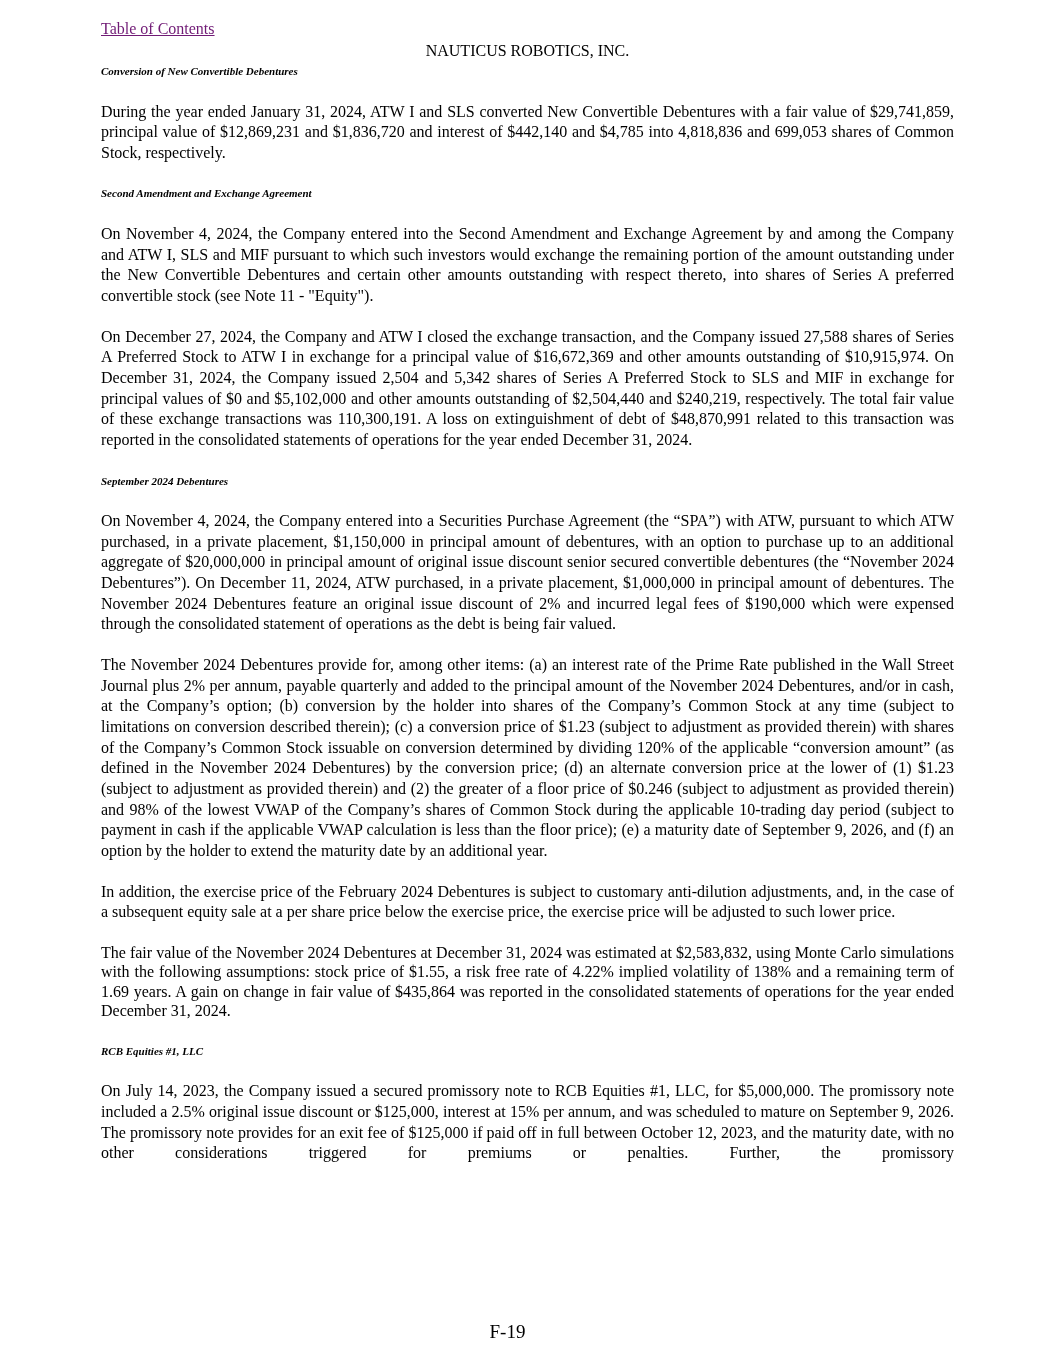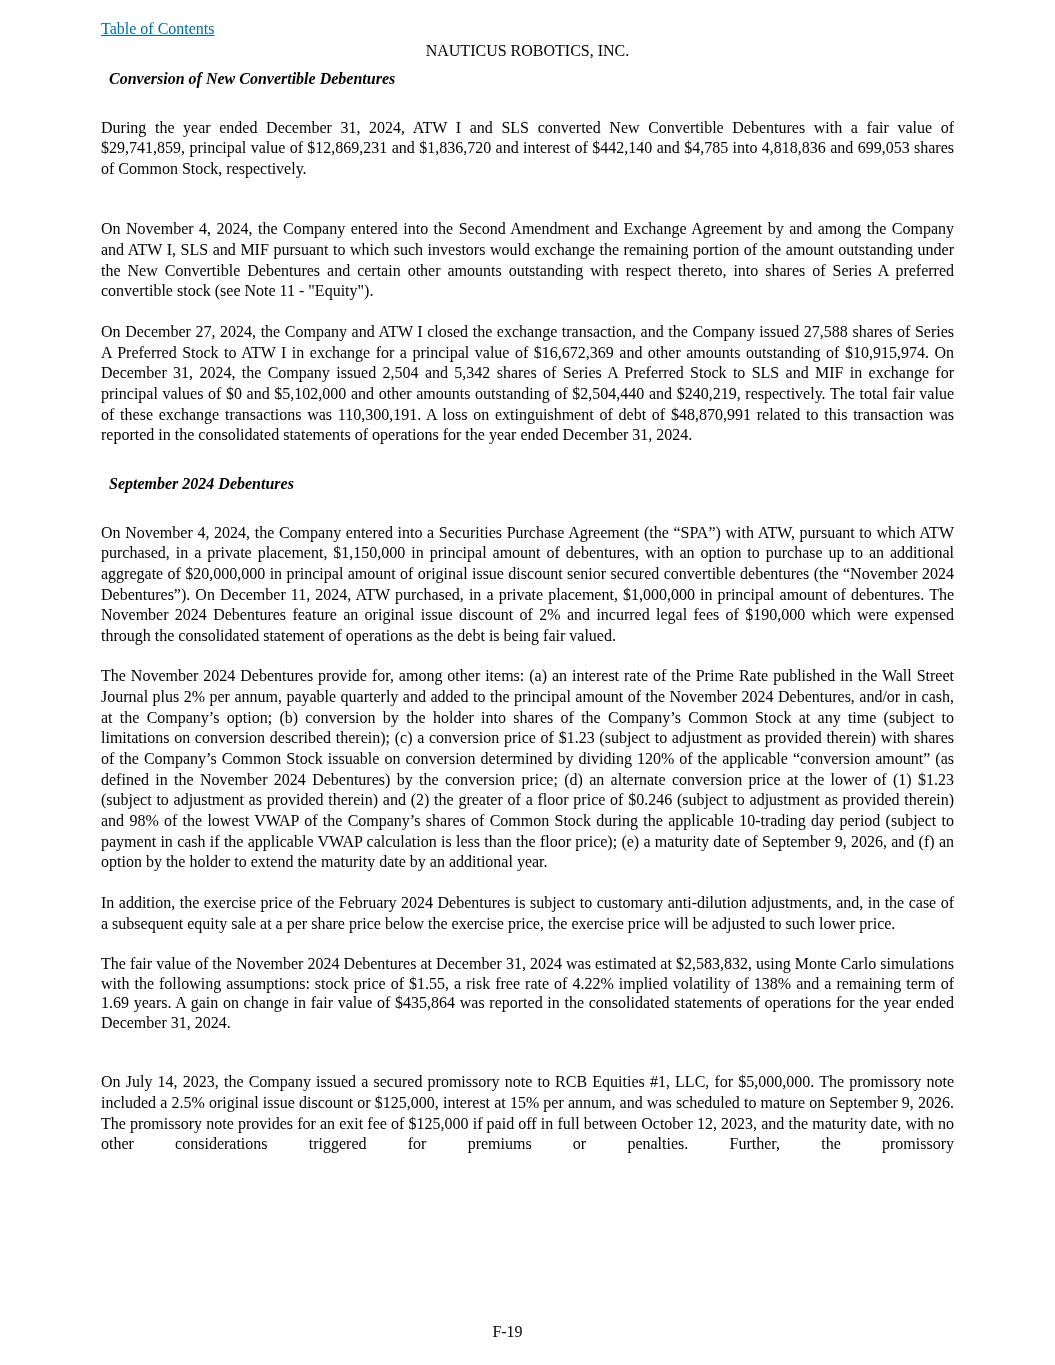--- a/index.html
+++ b/index.html
@@ -3,60 +3,61 @@
   <meta charset="utf-8">
   <style>
     html, body { margin: 0; padding: 0; background: #ffffff; }
     body {
       width: 1055px; height: 1365px; position: relative; overflow: hidden;
       font-family: "Liberation Serif", "DejaVu Serif", serif;
       color: #000000;
     }
     .page { position: absolute; left: 101px; top: 18px; width: 853px; }
     .toc-link {
-      display: inline-block; color: #0369a1; text-decoration: underline;
+      display: inline-block; color: #701a75; text-decoration: underline;
       font-size: 16px; line-height: 22px; cursor: pointer;
     }
     .header { text-align: center; font-weight: normal; font-size: 16px; line-height: 21px; }
     .header .line1 { margin-top: 0px; }
     .section-title {
-      font-weight: bold; font-style: italic; font-size: 16px; line-height: 20.5px;
-      margin: 8px;
+      font-weight: bold; font-style: italic; font-size: 11px; line-height: 20.5px;
+      margin: 0;
     }
     p.body {
       margin: 0; font-size: 16px; line-height: 20.65px; text-align: justify;
       text-align-last: left;
     }
     .gap-md { height: 20px; }
     .footer {
       position: absolute; left: 0; width: 1015px; top: 1322px;
-      text-align: center; font-size: 16px; line-height: 20px;
+      text-align: center; font-size: 19px; line-height: 20px;
     }
   </style>
 </head>
 <body>
 
 <div class="page">
   <a class="toc-link">Table of Contents</a>
 
   <div class="header">
     <div class="line1">NAUTICUS ROBOTICS, INC.</div>
   </div>
 
   
   <div>
     <h3 class="section-title">Conversion of New Convertible Debentures</h3>
     <div class="gap-md"></div>
-    <p class="body">During the year ended December 31, 2024, ATW I and SLS converted New Convertible Debentures with a fair value of $29,741,859, principal value of $12,869,231 and $1,836,720 and interest of $442,140 and $4,785 into 4,818,836 and 699,053 shares of Common Stock, respectively.</p>
+    <p class="body">During the year ended January 31, 2024, ATW I and SLS converted New Convertible Debentures with a fair value of $29,741,859, principal value of $12,869,231 and $1,836,720 and interest of $442,140 and $4,785 into 4,818,836 and 699,053 shares of Common Stock, respectively.</p>
   </div>
 
   <div class="gap-md"></div>
 
   
   <div>
+    <h3 class="section-title">Second Amendment and Exchange Agreement</h3>
     <div class="gap-md"></div>
     <p class="body">On November 4, 2024, the Company entered into the Second Amendment and Exchange Agreement by and among the Company and ATW I, SLS and MIF pursuant to which such investors would exchange the remaining portion of the amount outstanding under the New Convertible Debentures and certain other amounts outstanding with respect thereto, into shares of Series A preferred convertible stock (see Note 11 - "Equity").</p>
     <div class="gap-md"></div>
     <p class="body">On December 27, 2024, the Company and ATW I closed the exchange transaction, and the Company issued 27,588 shares of Series A Preferred Stock to ATW I in exchange for a principal value of $16,672,369 and other amounts outstanding of $10,915,974. On December 31, 2024, the Company issued 2,504 and 5,342 shares of Series A Preferred Stock to SLS and MIF in exchange for principal values of $0 and $5,102,000 and other amounts outstanding of $2,504,440 and $240,219, respectively. The total fair value of these exchange transactions was 110,300,191. A loss on extinguishment of debt of $48,870,991 related to this transaction was reported in the consolidated statements of operations for the year ended December 31, 2024.</p>
   </div>
 
   <div class="gap-md"></div>
 
   
   <div>
@@ -68,18 +69,19 @@
     <div class="gap-md"></div>
     <p class="body">In addition, the exercise price of the February 2024 Debentures is subject to customary anti-dilution adjustments, and, in the case of a subsequent equity sale at a per share price below the exercise price, the exercise price will be adjusted to such lower price.</p>
     <div class="gap-md"></div>
     <p class="body" style="line-height:19.5px;">The fair value of the November 2024 Debentures at December 31, 2024 was estimated at $2,583,832, using Monte Carlo simulations with the following assumptions: stock price of $1.55, a risk free rate of 4.22% implied volatility of 138% and a remaining term of 1.69 years. A gain on change in fair value of  $435,864 was reported in the consolidated statements of operations for the year ended December 31, 2024.</p>
   </div>
 
   <div class="gap-md"></div>
 
   
   <div>
+    <h3 class="section-title">RCB Equities #1, LLC</h3>
     <div class="gap-md"></div>
     <p class="body" style="text-align-last: justify;">On July 14, 2023, the Company issued a secured promissory note to RCB Equities #1, LLC, for $5,000,000. The promissory note included a 2.5% original issue discount or $125,000, interest at 15% per annum, and was scheduled to mature on September 9, 2026. The promissory note provides for an exit fee of $125,000 if paid off in full between October 12, 2023, and the maturity date, with no other considerations triggered for premiums or penalties. Further, the promissory</p>
   </div>
 </div>
 
 <div class="footer">F-19</div>
 
 </body></html>

